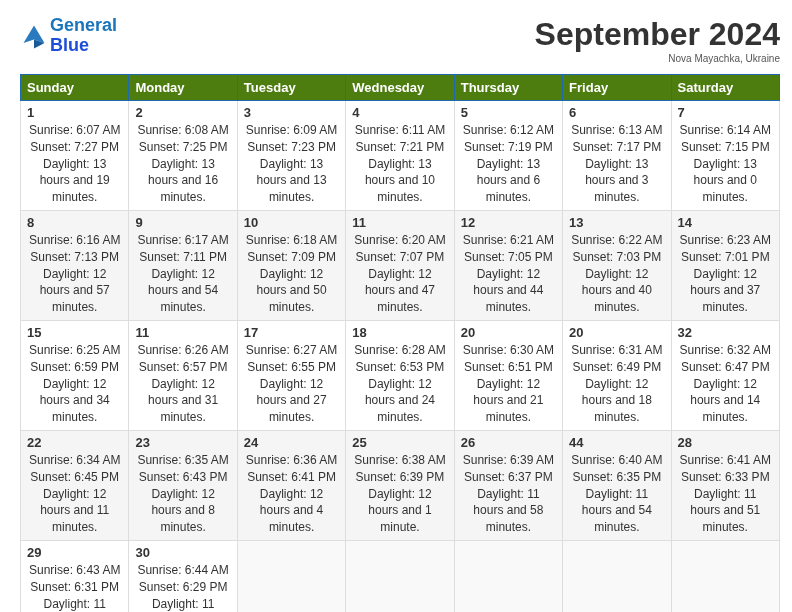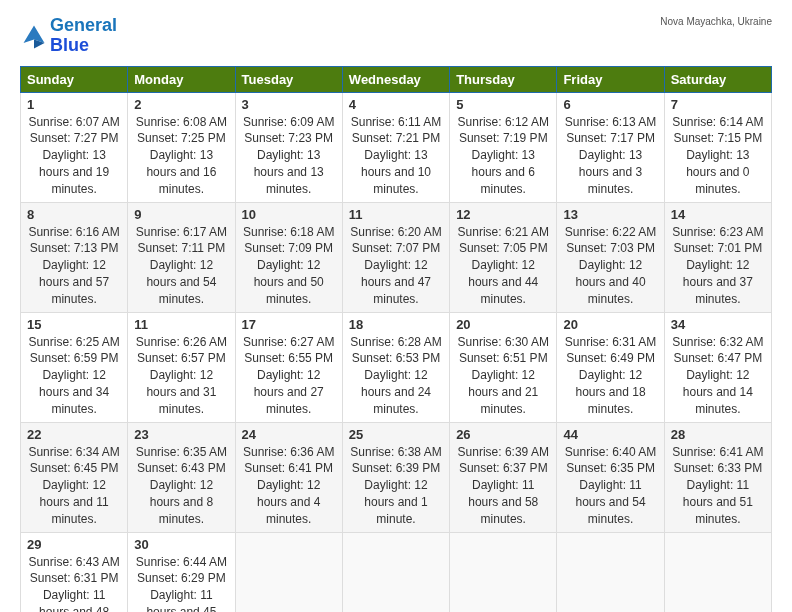--- a/index.html
+++ b/index.html
@@ -6,21 +6,21 @@
     body {
       font-family: Arial, sans-serif;
       background: #fff;
       width: 792px;
       height: 612px;
       overflow: hidden;
     }
     .page {
       width: 792px;
       height: 612px;
-      padding: 16px 20px 10px 20px;
+      padding: 16px 12px 10px 20px;
       display: flex;
       flex-direction: column;
     }
     .header {
       display: flex;
       justify-content: space-between;
       align-items: flex-start;
       margin-bottom: 10px;
     }
     .logo {
@@ -110,20 +110,21 @@
       <svg class="logo-icon" viewBox="0 0 40 40">
         <polygon points="20,5 35,30 20,25 5,30" fill="#2a7abf"></polygon>
         <polygon points="20,25 35,30 20,38" fill="#1a5a9a"></polygon>
       </svg>
       <div class="logo-text">
         <div><span>General</span></div>
         <div><span style="color:#1d4ed8">Blue</span></div>
       </div>
     </div>
     <div class="title-section">
+      <div class="month-title">September 2024</div>
       <div class="location">Nova Mayachka, Ukraine</div>
     </div>
   </div>
 
   <table class="calendar">
     <thead>
       <tr>
         <th>Sunday</th>
         <th>Monday</th>
         <th>Tuesday</th>
@@ -213,21 +214,21 @@
           </td>
           <td>
         <span class="day-num">20</span>
         <div class="day-info">Sunrise: 6:30 AM<br>Sunset: 6:51 PM<br>Daylight: 12 hours and 21 minutes.</div>
           </td>
           <td>
         <span class="day-num">20</span>
         <div class="day-info">Sunrise: 6:31 AM<br>Sunset: 6:49 PM<br>Daylight: 12 hours and 18 minutes.</div>
           </td>
           <td>
-        <span class="day-num">34</span>
+        <span class="day-num">32</span>
         <div class="day-info">Sunrise: 6:32 AM<br>Sunset: 6:47 PM<br>Daylight: 12 hours and 14 minutes.</div>
           </td>
         </tr>
         <tr>
           <td>
         <span class="day-num">22</span>
         <div class="day-info">Sunrise: 6:34 AM<br>Sunset: 6:45 PM<br>Daylight: 12 hours and 11 minutes.</div>
           </td>
           <td>
         <span class="day-num">23</span>

